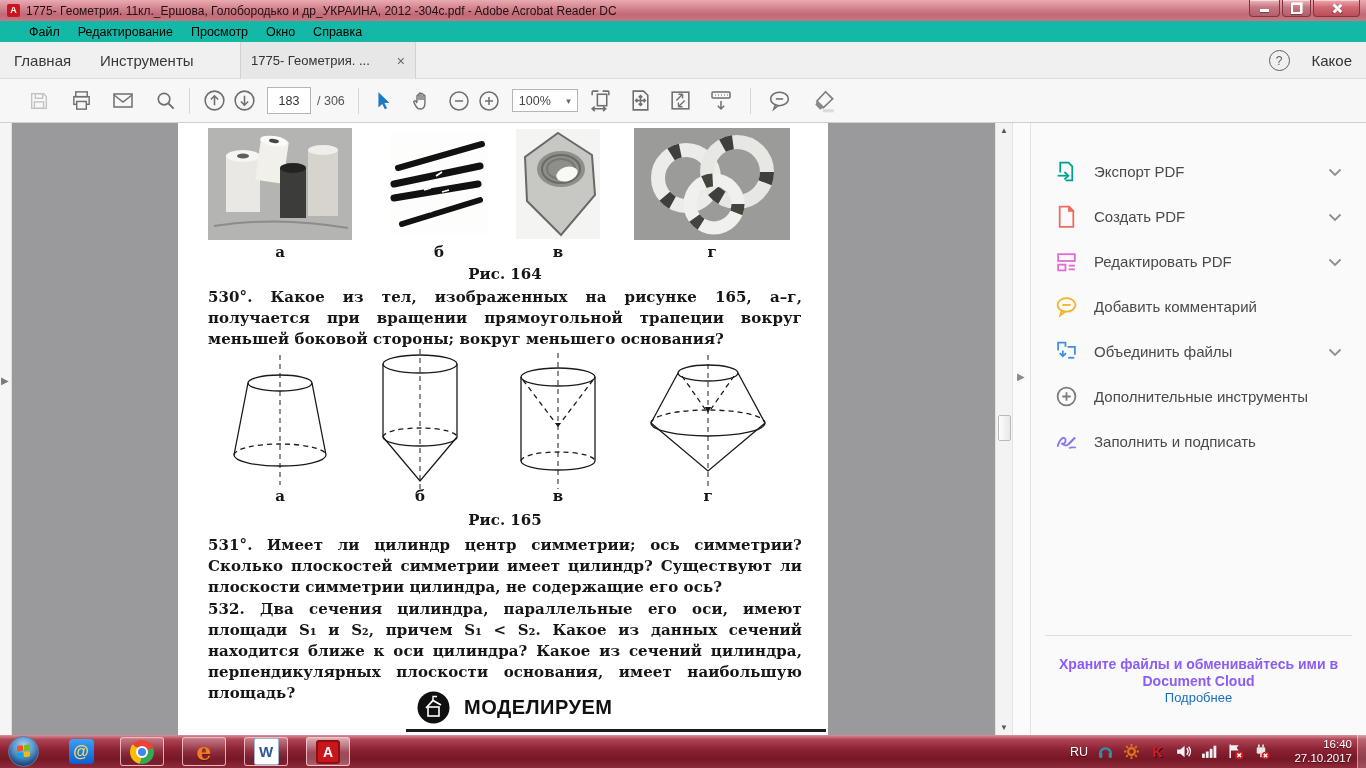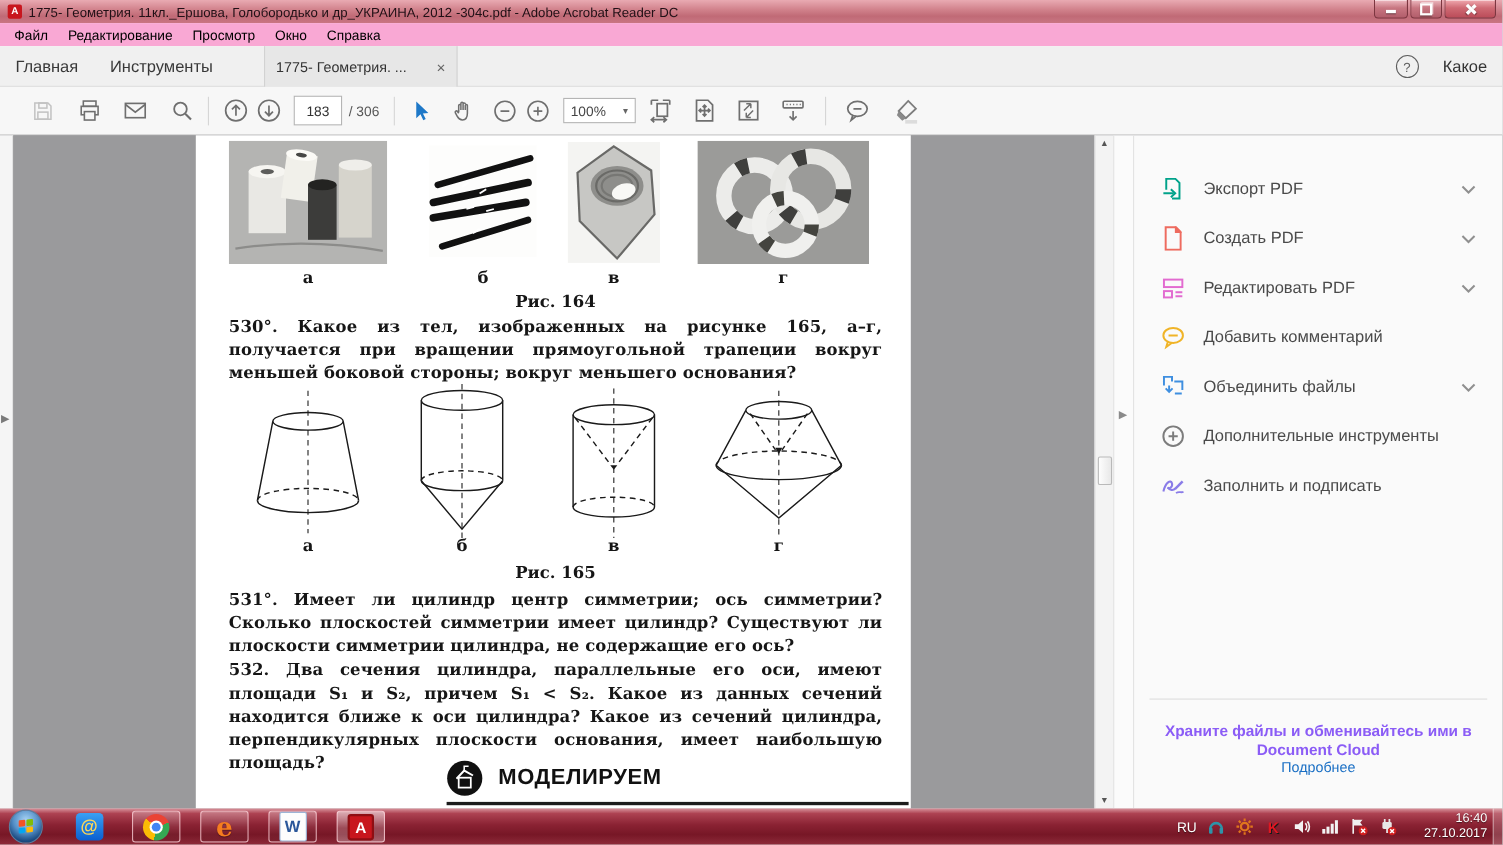--- a/index.html
+++ b/index.html
@@ -18,22 +18,22 @@
     background:linear-gradient(#eebac1,#c87681 45%,#b25e6b);box-shadow:inset 0 1px 0 rgba(255,255,255,.5);
     display:flex;align-items:center;justify-content:center;margin-left:2px;cursor:pointer;}
   .wbtn.min{width:29px}.wbtn.res{width:27px}.wbtn.cls{width:45px;background:linear-gradient(#f0a9af,#cf6a74 45%,#bb4c59);}
   .glyph-min{width:9px;height:3px;background:#fff;box-shadow:0 1px 1px rgba(0,0,0,.4);margin-top:5px;}
   .glyph-res{width:7px;height:7px;border:2px solid #fff;box-shadow:1px -1px 0 rgba(255,255,255,.6),0 1px 1px rgba(0,0,0,.3);}
   .glyph-cls{position:relative;width:11px;height:11px;}
   .glyph-cls:before,.glyph-cls:after{content:"";position:absolute;left:4.5px;top:0;width:2.6px;height:11px;background:#fff;box-shadow:0 1px 1px rgba(0,0,0,.4);}
   .glyph-cls:before{transform:rotate(45deg);} .glyph-cls:after{transform:rotate(-45deg);}
 
   
-  .menubar{position:absolute;top:21px;left:0;right:0;height:21px;background:#f9a8d4;display:flex;align-items:center;
-    font-size:12.5px;color:#000;padding-left:4px;}
+  .menubar{position:absolute;top:21px;left:0;right:0;height:21px;background:#14b8a6;display:flex;align-items:center;
+    font-size:12.5px;color:#000;padding-left:20px;}
   .menu-item{padding:2px 9px;cursor:pointer;}
 
   
   .tabbar{position:absolute;top:42px;left:0;right:0;height:37px;background:#f0f0f0;border-bottom:1px solid #dcdcdc;box-sizing:border-box;}
   .apptab{position:absolute;top:0;height:37px;display:flex;align-items:center;font-size:15px;color:#383838;cursor:pointer;}
   .apptab.home{left:14px;} .apptab.tools{left:100px;}
   .doctab{position:absolute;left:240px;top:0;width:176px;height:37px;background:#e7e7e7;
     border-left:1px solid #d2d2d2;border-right:1px solid #d2d2d2;display:flex;align-items:center;
     font-size:13px;color:#333;padding:0 10px;box-sizing:border-box;cursor:pointer;}
   .doctab .close-x{margin-left:auto;color:#666;font-size:14px;line-height:14px;cursor:pointer;}
@@ -83,21 +83,21 @@
   .promo-title{width:292px;margin:0 auto;text-align:center;font-size:14px;font-weight:bold;color:#8b5cf6;line-height:17px;}
   .promo-link{text-align:center;font-size:13px;color:#1a6fc4;cursor:pointer;}
 
   
   .doc-serif{font-family:"DejaVu Serif",serif;font-weight:700;color:#161616;}
   .photo{position:absolute;}
   .fig-label-row span{position:absolute;text-align:center;font-size:15px;}
   .fig-caption{position:absolute;left:30px;width:594px;text-align:center;font-size:15px;}
   .prob{position:absolute;left:30px;width:594px;font-size:15px;line-height:21px;text-align:justify;letter-spacing:.1px;}
   .figsvg{position:absolute;}
-  .model-row{position:absolute;left:228px;top:568px;display:flex;align-items:center;justify-content:center;}
+  .model-row{position:absolute;left:239px;top:568px;display:flex;align-items:center;justify-content:center;}
   .model-heading{font-family:"Liberation Sans",sans-serif;font-weight:700;font-size:20px;letter-spacing:.5px;color:#111;margin-left:14px;}
   .model-rule{position:absolute;left:228px;top:606px;width:420px;height:2.5px;background:#1c1c1c;}
 
   
   .taskbar{position:absolute;top:735px;left:0;right:0;height:33px;
     background:linear-gradient(180deg,#d8939c 0%,#ad4252 14%,#8a2233 45%,#771726 72%,#8e2b3a 100%);
     display:flex;align-items:center;}
   .start-orb{position:absolute;left:8px;top:1px;width:31px;height:31px;border-radius:50%;
     background:radial-gradient(circle at 50% 30%,#a8d4f5 0%,#5590c8 45%,#1c4c82 75%,#0a2f5c 100%);
     border:1px solid #5b7d9e;box-sizing:border-box;display:flex;align-items:center;justify-content:center;cursor:pointer;}

